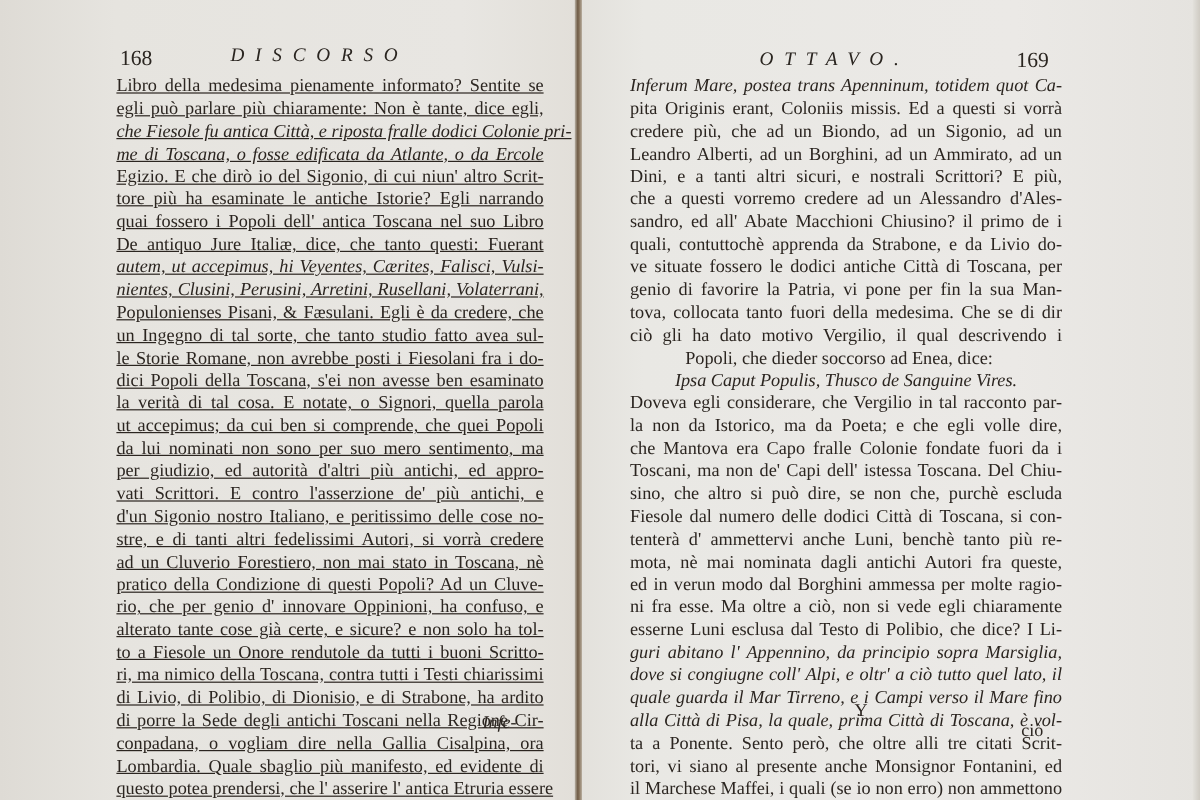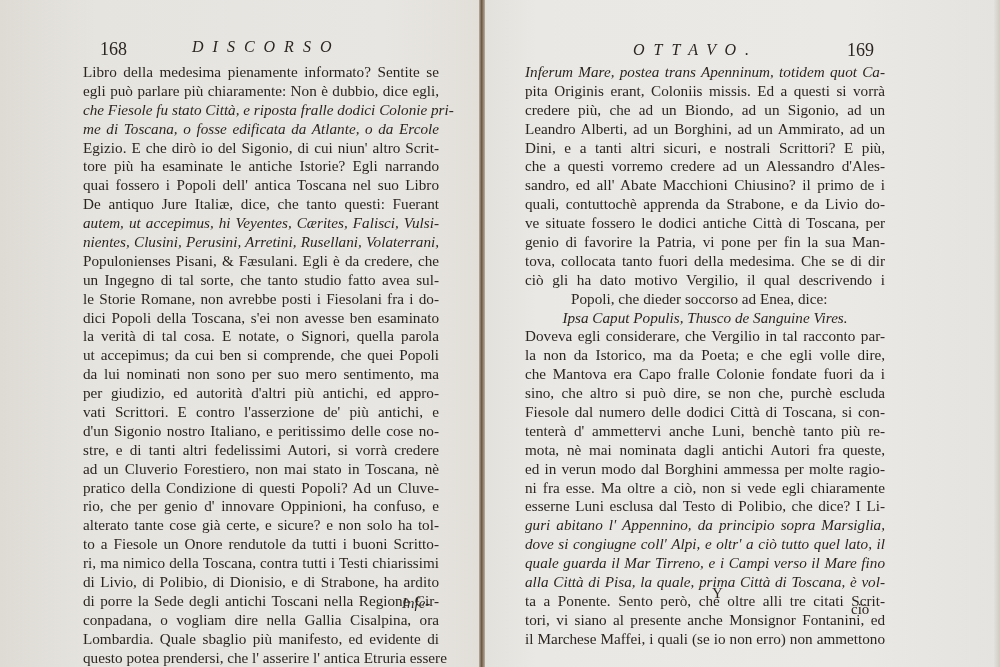--- a/index.html
+++ b/index.html
@@ -43,24 +43,24 @@
 </head>
 <body>
 
 <div class="spread">
 
   <div class="page left">
     <div class="running-head" style="left:100px; top:38px; width:240px;">
       <span class="num">168</span>
       <span class="title" style="position:absolute; left:92px; top:0;">DISCORSO</span>
     </div>
-    <div class="text-block" id="left-text" style="left:83px; top:63px; width:356px;">
+    <div class="text-block" id="left-text" style="left:97px; top:63px; width:356px;text-decoration:underline;">
         <div class="line">Libro della medesima pienamente informato? Sentite se</div>
-        <div class="line">egli può parlare più chiaramente: Non è dubbio, dice egli,</div>
-        <div class="line it">che Fiesole fu stato Città, e riposta fralle dodici Colonie pri-</div>
+        <div class="line">egli può parlare più chiaramente: Non è tante, dice egli,</div>
+        <div class="line it">che Fiesole fu antica Città, e riposta fralle dodici Colonie pri-</div>
         <div class="line it">me di Toscana, o fosse edificata da Atlante, o da Ercole</div>
         <div class="line">Egizio. E che dirò io del Sigonio, di cui niun' altro Scrit-</div>
         <div class="line">tore più ha esaminate le antiche Istorie? Egli narrando</div>
         <div class="line">quai fossero i Popoli dell' antica Toscana nel suo Libro</div>
         <div class="line">De antiquo Jure Italiæ, dice, che tanto questi: Fuerant</div>
         <div class="line it">autem, ut accepimus, hi Veyentes, Cærites, Falisci, Vulsi-</div>
         <div class="line it">nientes, Clusini, Perusini, Arretini, Rusellani, Volaterrani,</div>
         <div class="line">Populonienses Pisani, &amp; Fæsulani. Egli è da credere, che</div>
         <div class="line">un Ingegno di tal sorte, che tanto studio fatto avea sul-</div>
         <div class="line">le Storie Romane, non avrebbe posti i Fiesolani fra i do-</div>
@@ -105,20 +105,21 @@
         <div class="line">quali, contuttochè apprenda da Strabone, e da Livio do-</div>
         <div class="line">ve situate fossero le dodici antiche Città di Toscana, per</div>
         <div class="line">genio di favorire la Patria, vi pone per fin la sua Man-</div>
         <div class="line">tova, collocata tanto fuori della medesima. Che se di dir</div>
         <div class="line">ciò gli ha dato motivo Vergilio, il qual descrivendo i</div>
         <div class="line last">Popoli, che dieder soccorso ad Enea, dice:</div>
         <div class="line it center">Ipsa Caput Populis, Thusco de Sanguine Vires.</div>
         <div class="line">Doveva egli considerare, che Vergilio in tal racconto par-</div>
         <div class="line">la non da Istorico, ma da Poeta; e che egli volle dire,</div>
         <div class="line">che Mantova era Capo fralle Colonie fondate fuori da i</div>
+        <div class="line">Toscani, ma non de' Capi dell' istessa Toscana. Del Chiu-</div>
         <div class="line">sino, che altro si può dire, se non che, purchè escluda</div>
         <div class="line">Fiesole dal numero delle dodici Città di Toscana, si con-</div>
         <div class="line">tenterà d' ammettervi anche Luni, benchè tanto più re-</div>
         <div class="line">mota, nè mai nominata dagli antichi Autori fra queste,</div>
         <div class="line">ed in verun modo dal Borghini ammessa per molte ragio-</div>
         <div class="line">ni fra esse. Ma oltre a ciò, non si vede egli chiaramente</div>
         <div class="line">esserne Luni esclusa dal Testo di Polibio, che dice? I Li-</div>
         <div class="line it">guri abitano l' Appennino, da principio sopra Marsiglia,</div>
         <div class="line it">dove si congiugne coll' Alpi, e oltr' a ciò tutto quel lato, il</div>
         <div class="line it">quale guarda il Mar Tirreno, e i Campi verso il Mare fino</div>

